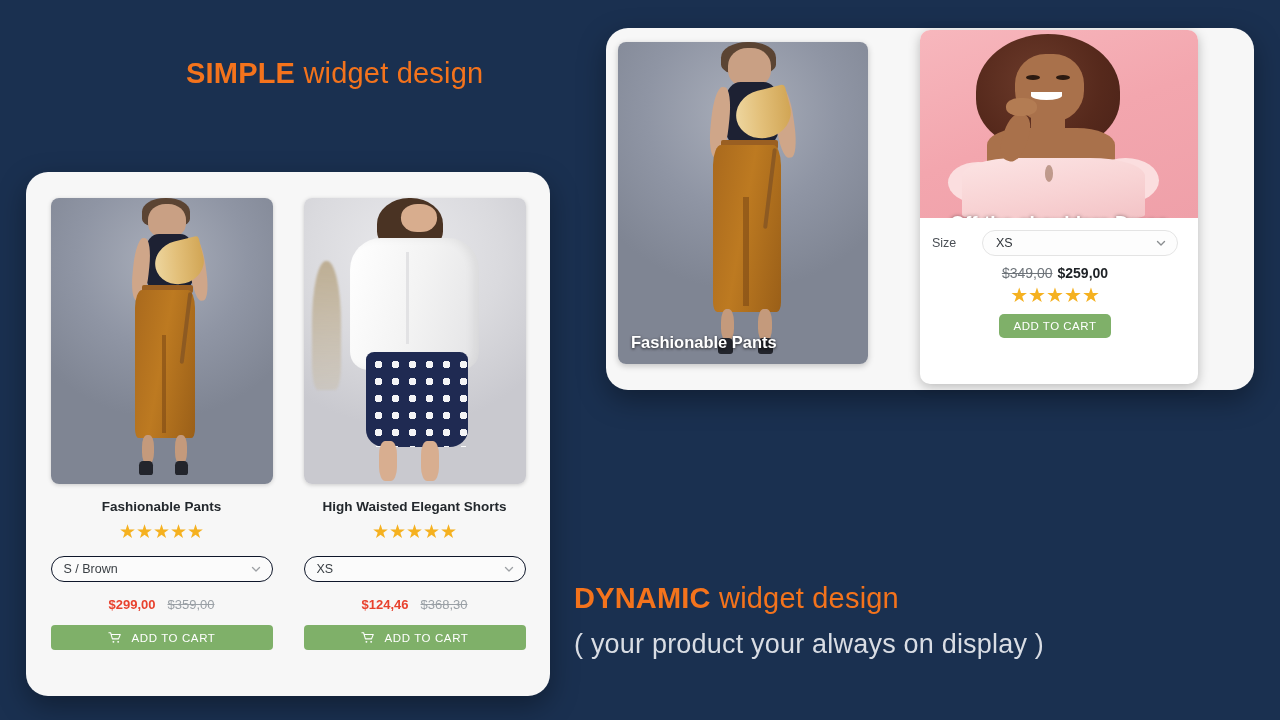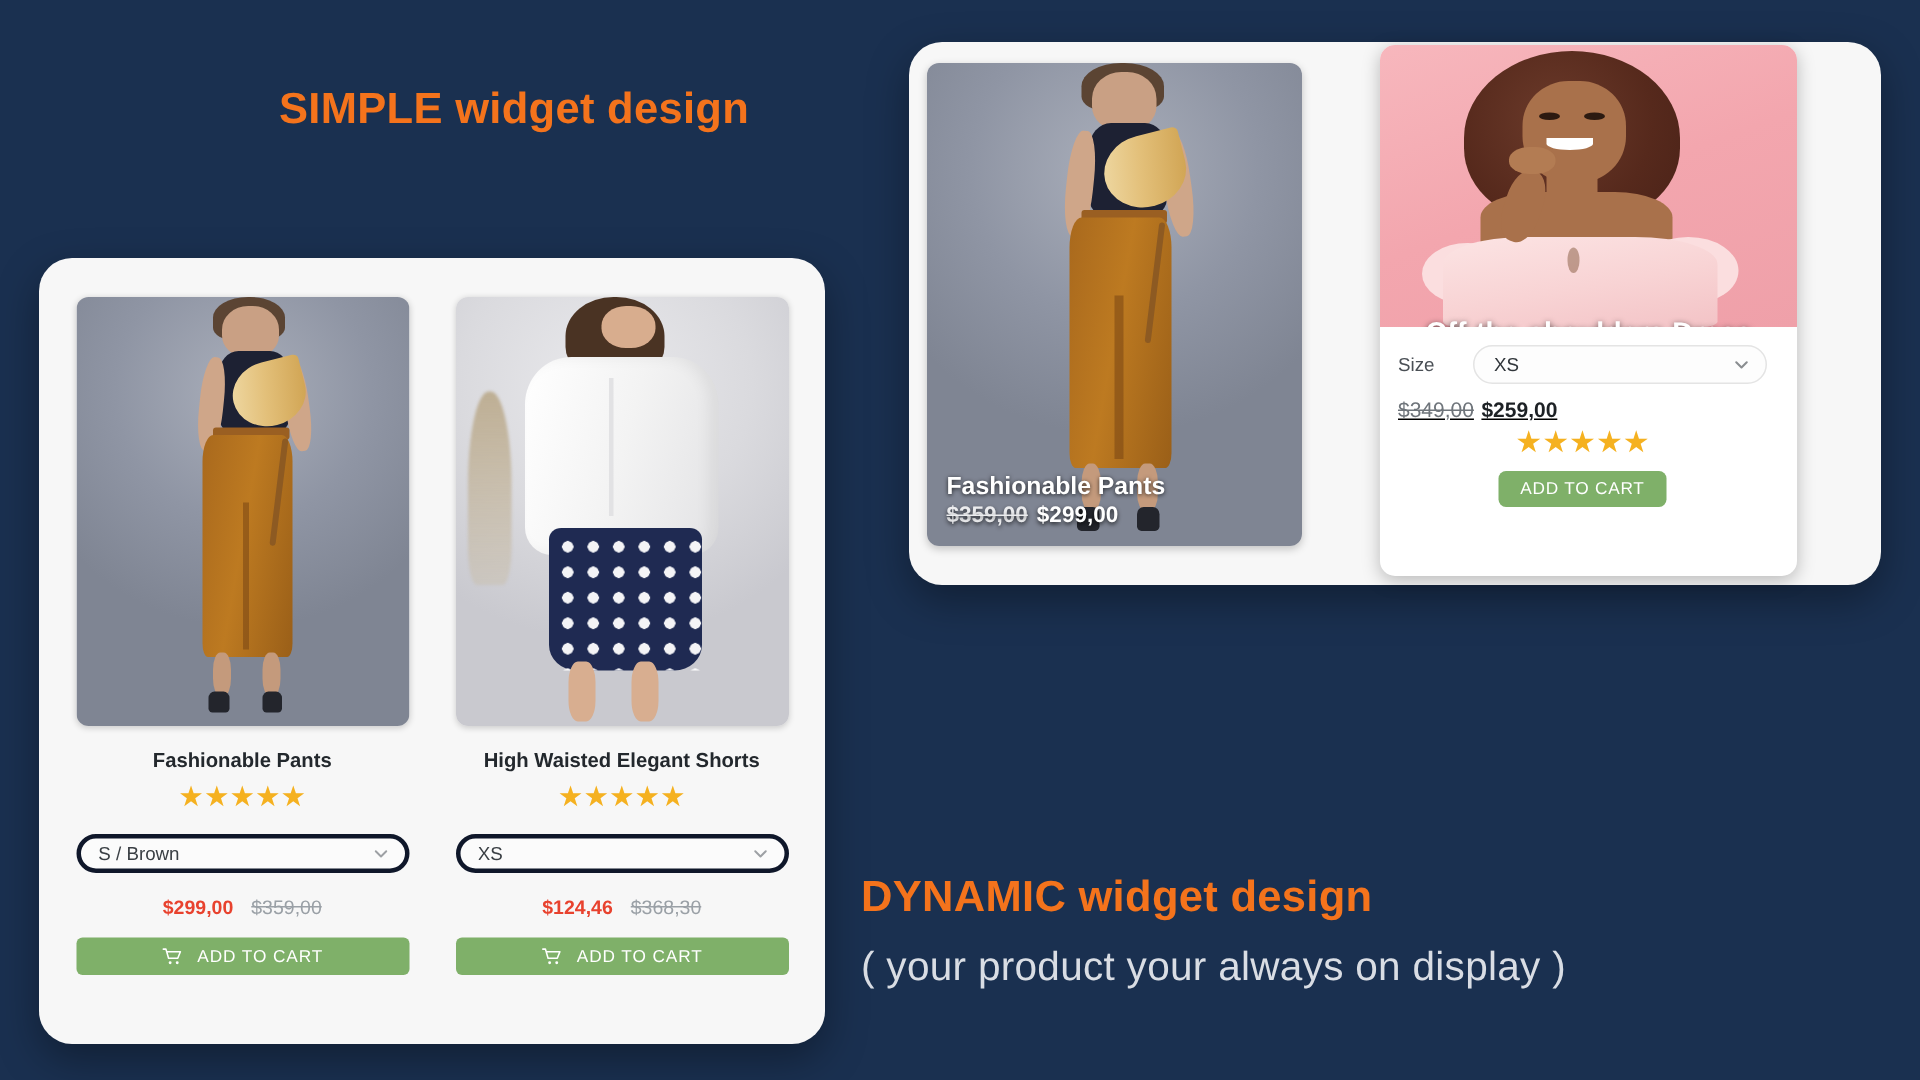--- a/index.html
+++ b/index.html
@@ -22,21 +22,21 @@
   #tagline-dynamic { left: 186px; top: 55px; }
   #tagline-simple  { left: 574px; top: 580px; }
 
   .tagline-line1 {
     font-size: 29px;
     color: #f4731c;
     white-space: nowrap;
     letter-spacing: .2px;
   }
   .tagline-strong { font-weight: bold; }
-  .tagline-rest   { font-weight: bold; }
+  .tagline-rest   { font-weight: normal; }
 
   .tagline-line2 {
     font-size: 27px;
     color: #d9dde4;
     white-space: nowrap;
     margin-top: 12px;
     letter-spacing: .2px;
   }
 
   
@@ -88,21 +88,21 @@
     font-size: 19px;
     letter-spacing: 0px;
     line-height: 1;
     white-space: nowrap;
   }
 
   .select-box {
     margin-top: 15px;
     width: 222px;
     height: 26px;
-    border: 3px solid #0f172a;
+    border: 1px solid #0f172a;
     border-radius: 13px;
     background: #fbfbfb;
     display: flex;
     align-items: center;
     padding: 0 10px 0 12px;
     font-size: 12.5px;
     color: #3a3f44;
   }
   .select-value { flex: 1; white-space: nowrap; overflow: hidden; }
   .chev { width: 12px; height: 12px; flex: none; opacity: .65; }
@@ -236,25 +236,24 @@
     border-radius: 13px;
     background: #fdfdfd;
     display: flex;
     align-items: center;
     padding: 0 10px 0 13px;
     font-size: 12.5px;
     color: #30353a;
   }
 
   .dress-price {
-    text-align: left;
+    text-align: center;
     margin-top: 9px;
     font-size: 14px;
     white-space: nowrap;
-    text-decoration: underline;
   }
   .dress-orig { color: #6f757b; text-decoration: line-through; font-weight: normal; }
   .dress-sale { color: #1d2125; font-weight: bold; margin-left: 5px; }
 
   .dress-stars {
     text-align: center;
     margin-top: 4px;
     font-size: 20px;
     line-height: 1;
   }
@@ -494,23 +493,20 @@
   <div class="fig pm-pants"></div>
   <div class="fig pm-gap"></div>
   <div class="fig pm-strap"></div>
   <div class="fig pm-calf-l"></div>
   <div class="fig pm-calf-r"></div>
   <div class="fig pm-shoe-l"></div>
   <div class="fig pm-shoe-r"></div>
 
   <div class="photo-overlay">
     <div class="overlay-title">Fashionable Pants</div>
-    <div class="overlay-prices">
-      <span class="overlay-orig">$359,00</span><span class="overlay-sale">$299,00</span>
-    </div>
   </div>
 </div>
 
 <div id="dress-panel">
   <div id="dress-photo">
     <div class="ph-pink"></div>
     <div class="fig dm-hair"></div>
     <div class="fig dm-face"></div>
     <div class="fig dm-eye-l"></div>
     <div class="fig dm-eye-r"></div>

